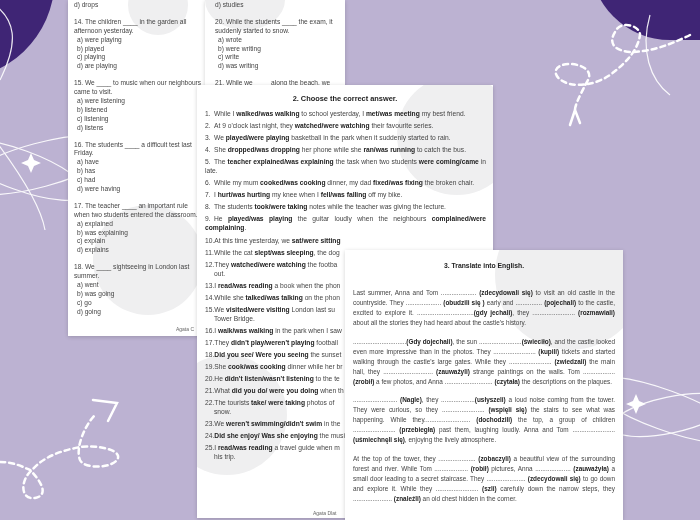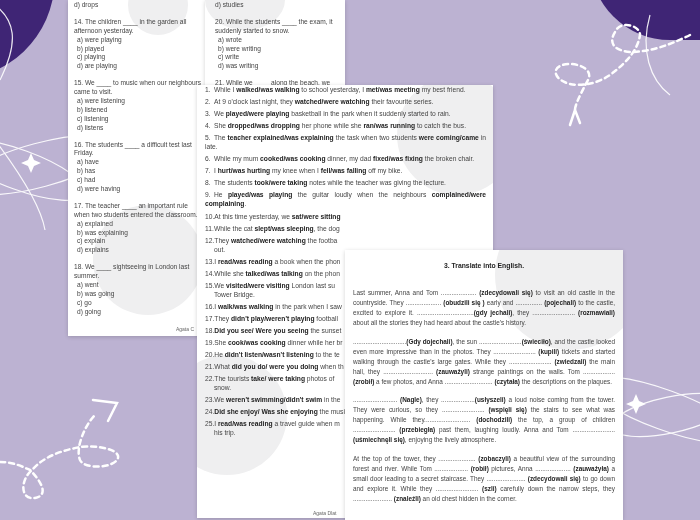--- a/index.html
+++ b/index.html
@@ -121,20 +121,21 @@
       <div class="opt">c) write</div>
       <div class="opt">d) was writing</div>
     </div>
     <div class="q">21. While we ____ along the beach, we</div>
   </div>
 </div>
 
 <div class="sheet sheet2">
   <div class="bgcircle" style="left:200px;top:-10px;width:120px;height:120px;"></div>
   <div class="bgcircle" style="left:-30px;top:270px;width:120px;height:120px;"></div>
+  <div class="title" style="position:relative">2. Choose the correct answer.</div>
   <ol id="s2list">
       <li><span class="num">1.</span><span>While I </span><b>walked/was walking</b><span> to school yesterday, I </span><b>met/was meeting</b><span> my best friend.</span></li>
       <li><span class="num">2.</span><span>At 9 o'clock last night, they </span><b>watched/were watching</b><span> their favourite series.</span></li>
       <li><span class="num">3.</span><span>We </span><b>played/were playing</b><span> basketball in the park when it suddenly started to rain.</span></li>
       <li><span class="num">4.</span><span>She </span><b>dropped/was dropping</b><span> her phone while she </span><b>ran/was running</b><span> to catch the bus.</span></li>
       <li><span class="num">5.</span><span>The </span><b>teacher explained/was explaining</b><span> the task when two students </span><b>were coming/came</b><span> in late.</span></li>
       <li><span class="num">6.</span><span>While my mum </span><b>cooked/was cooking</b><span> dinner, my dad </span><b>fixed/was fixing</b><span> the broken chair.</span></li>
       <li><span class="num">7.</span><span>I </span><b>hurt/was hurting</b><span> my knee when I </span><b>fell/was falling</b><span> off my bike.</span></li>
       <li><span class="num">8.</span><span>The students </span><b>took/were taking</b><span> notes while the teacher was giving the lecture.</span></li>
       <li><span class="num">9.</span><span>He </span><b>played/was playing</b><span> the guitar loudly when the neighbours </span><b>complained/were complaining</b><span>.</span></li>

